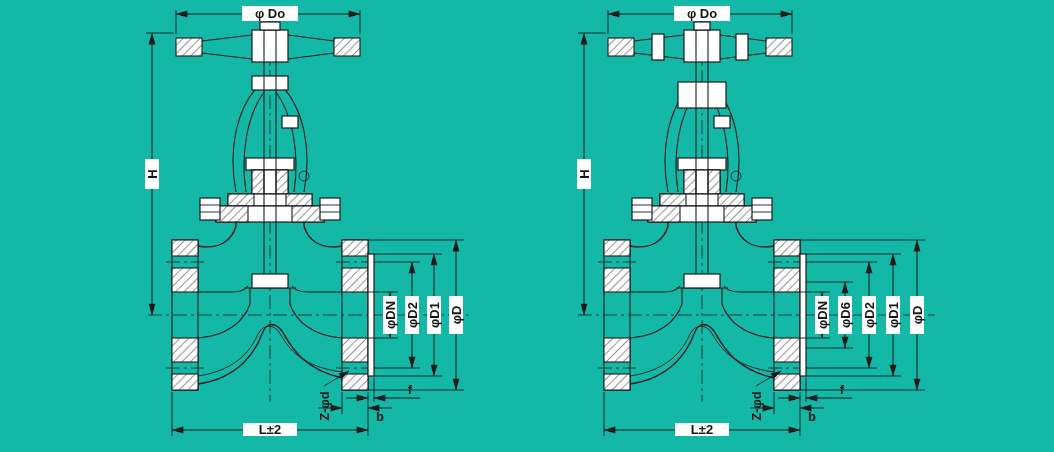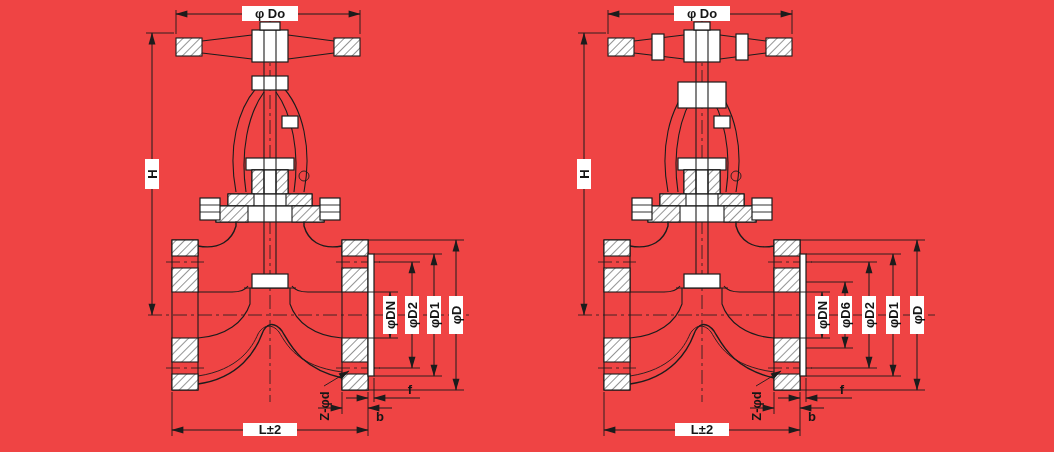--- a/index.html
+++ b/index.html
@@ -1,16 +1,16 @@
 <!DOCTYPE html>
 <html><head>
 <meta charset="utf-8">
 <style>
   html,body{margin:0;padding:0;background:#ffffff;}
-  .stage{position:relative;width:1054px;height:452px;background:#ef4444;overflow:hidden;
+  .stage{position:relative;width:1054px;height:452px;background:#14b8a6;overflow:hidden;
          font-family:"Liberation Sans",sans-serif;}
   svg{display:block;}
   .ln{stroke:#1c1c1c;stroke-width:1.4;fill:none;stroke-linecap:round;}
   .md{stroke:#1c1c1c;stroke-width:1.1;fill:none;}
   .tn{stroke:#1c1c1c;stroke-width:0.9;fill:none;}
   .dim{stroke:#1c1c1c;stroke-width:1;fill:none;}
   .cl{stroke:#1c1c1c;stroke-width:0.8;fill:none;stroke-dasharray:14 4 3 4;}
   .wh{fill:#ffffff;stroke:#1c1c1c;stroke-width:1.2;}
   .ht{fill:url(#hatch);stroke:#1c1c1c;stroke-width:1.1;}
   .msk{fill:#ffffff;stroke:none;}

